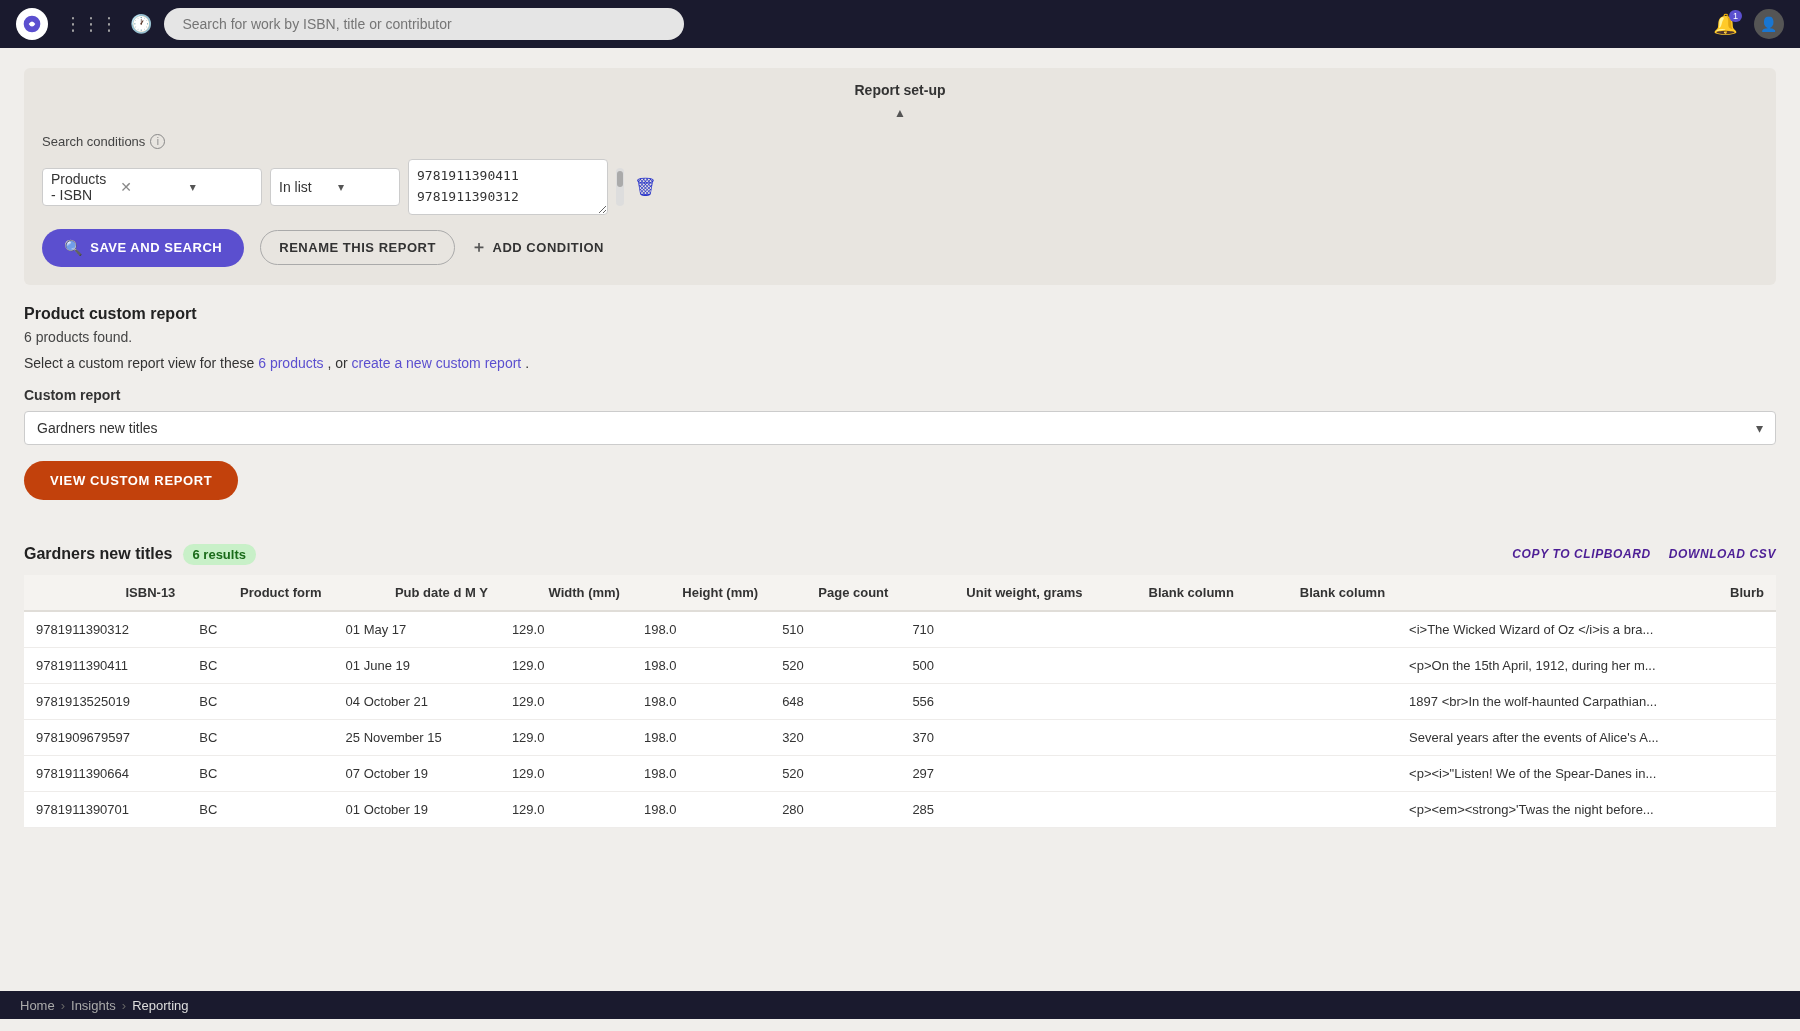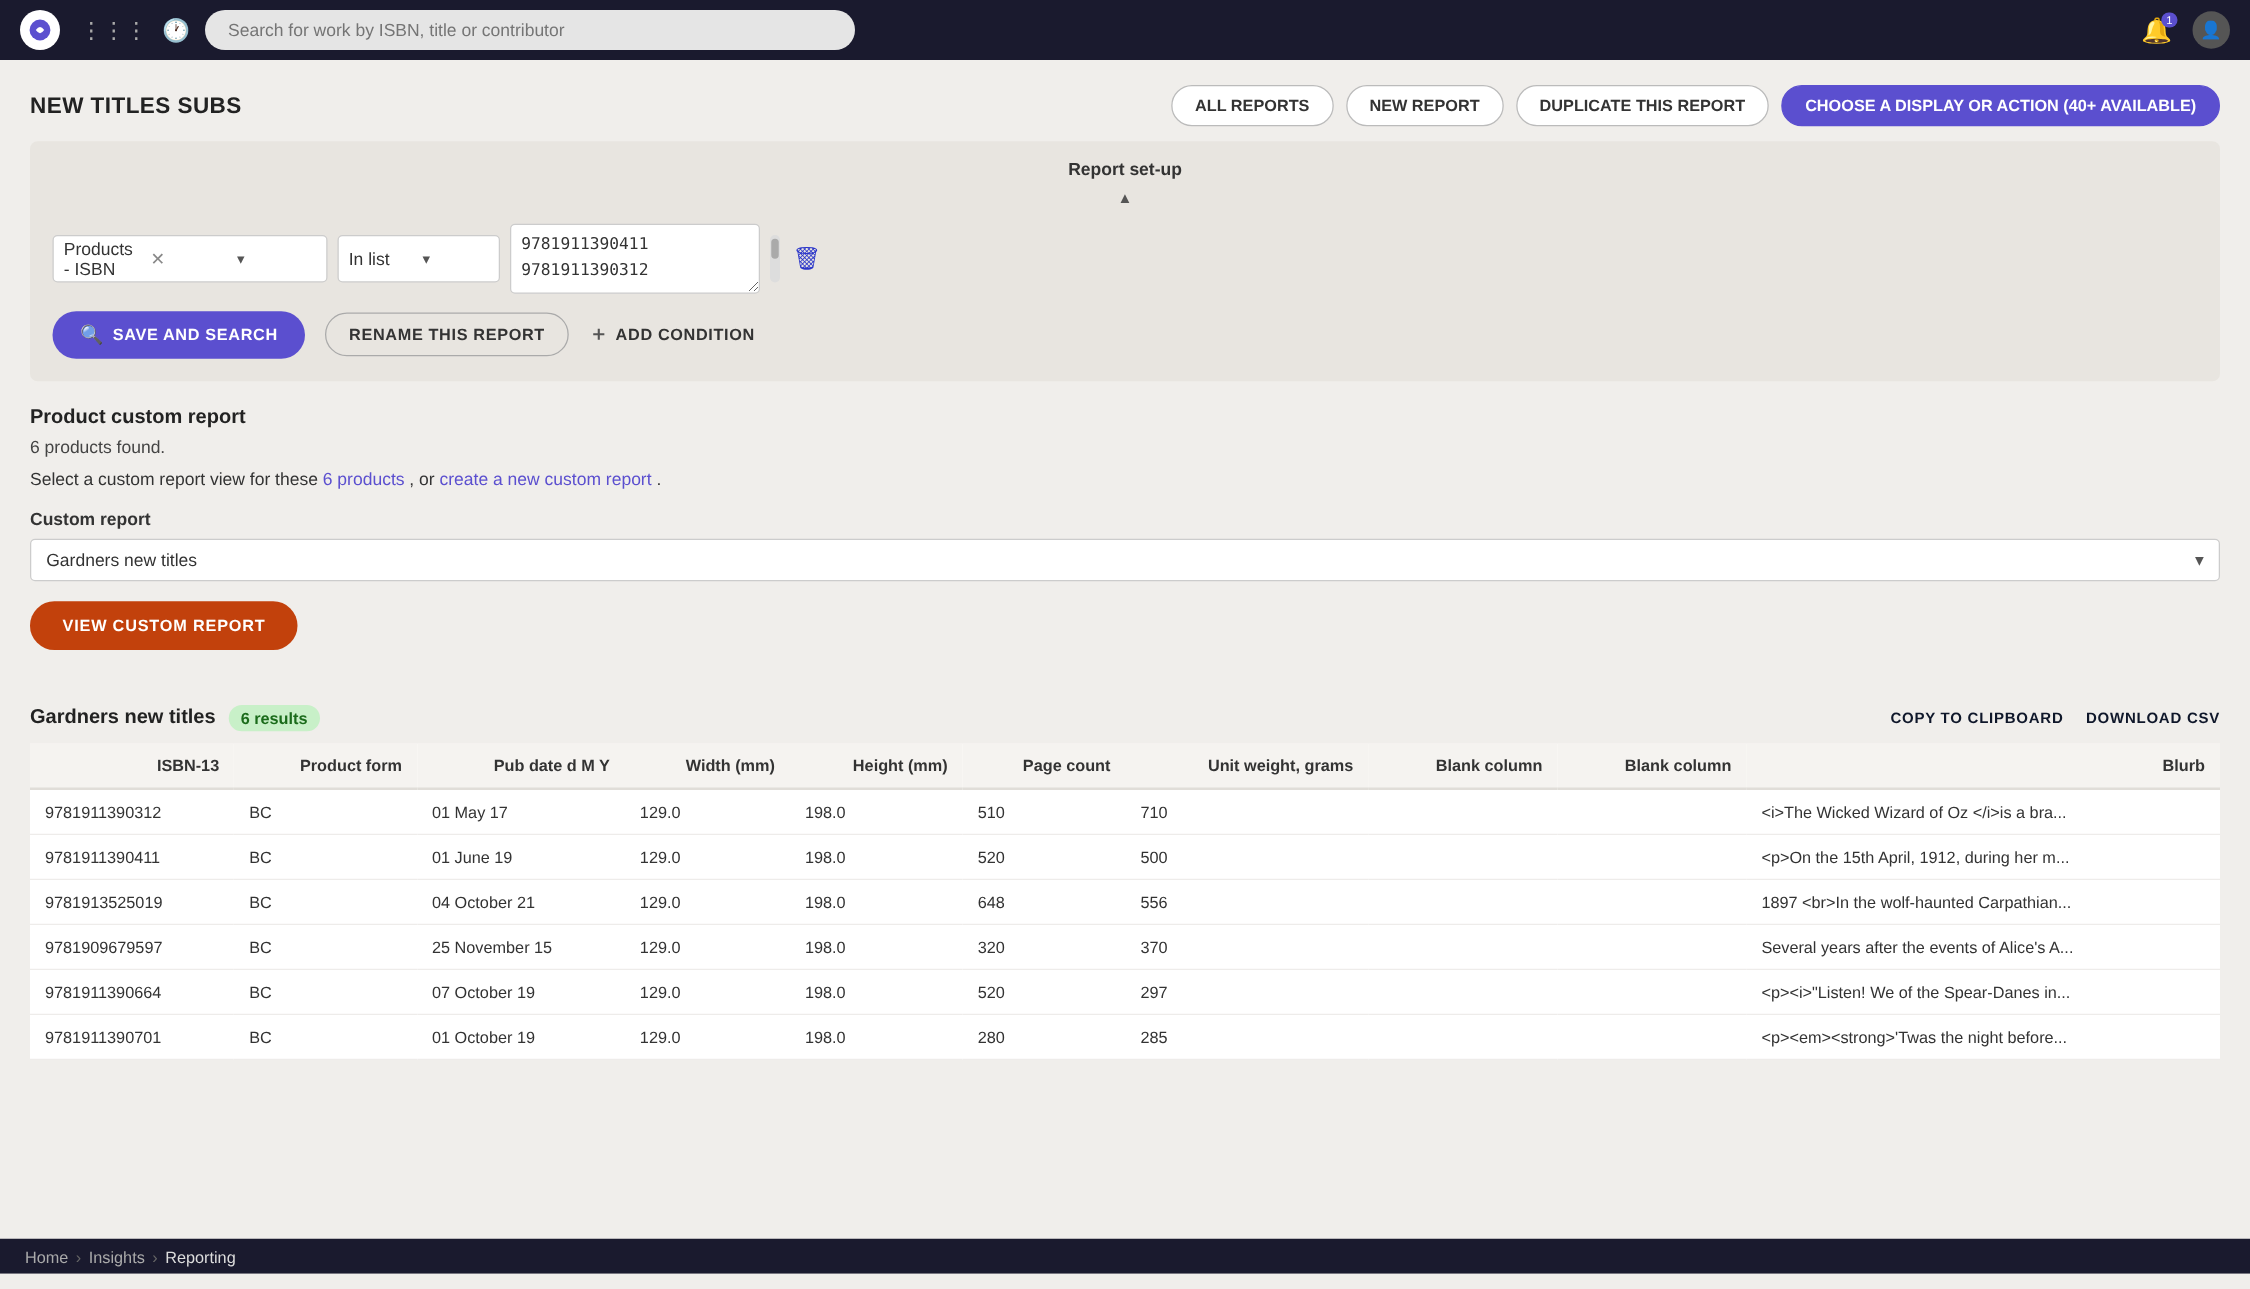--- a/index.html
+++ b/index.html
@@ -364,26 +364,27 @@
       font-size: 13px;
       font-weight: 600;
     }
     .table-actions {
       display: flex;
       gap: 18px;
     }
     .table-action-btn {
       background: none;
       border: none;
-      color: #0f172a;
+      color: #4c1d95;
       font-size: 12px;
       font-weight: 700;
       cursor: pointer;
       text-transform: uppercase;
       letter-spacing: 0.05em;
+      font-style: italic;
     }
 
     
     .data-table {
       width: 100%;
       border-collapse: collapse;
       background: #fff;
       font-size: 13px;
     }
     .data-table th {
@@ -437,36 +438,31 @@
     <div class="topnav-bell">
       🔔
       <span class="topnav-bell-badge">1</span>
     </div>
     <div class="topnav-avatar">👤</div>
   </div>
 </nav>
 
 <div class="page-container">
 
-  <div class="page-header">
-    <h1 class="page-title">NEW TITLES SUBS</h1>
-    <div class="page-header-actions">
-      <button class="btn-outline">ALL REPORTS</button>
-      <button class="btn-outline">NEW REPORT</button>
-      <button class="btn-outline">DUPLICATE THIS REPORT</button>
-      <button class="btn-primary-outline">CHOOSE A DISPLAY OR ACTION (40+ AVAILABLE)</button>
-    </div>
-  </div>
 
   <div class="report-setup">
     <div class="report-setup-header">
       <span>Report set-up</span>
       <span class="chevron-up">▲</span>
     </div>
 
+    <div class="search-conditions-label">
+      <span>Search conditions</span>
+      <div class="info-icon">i</div>
+    </div>
 
     <div class="condition-row">
 
       <div class="condition-field">
         <span>Products - ISBN</span>
         <span class="x-btn">✕</span>
         <span class="dropdown-arr">▾</span>
       </div>
 
       <div class="condition-operator">

